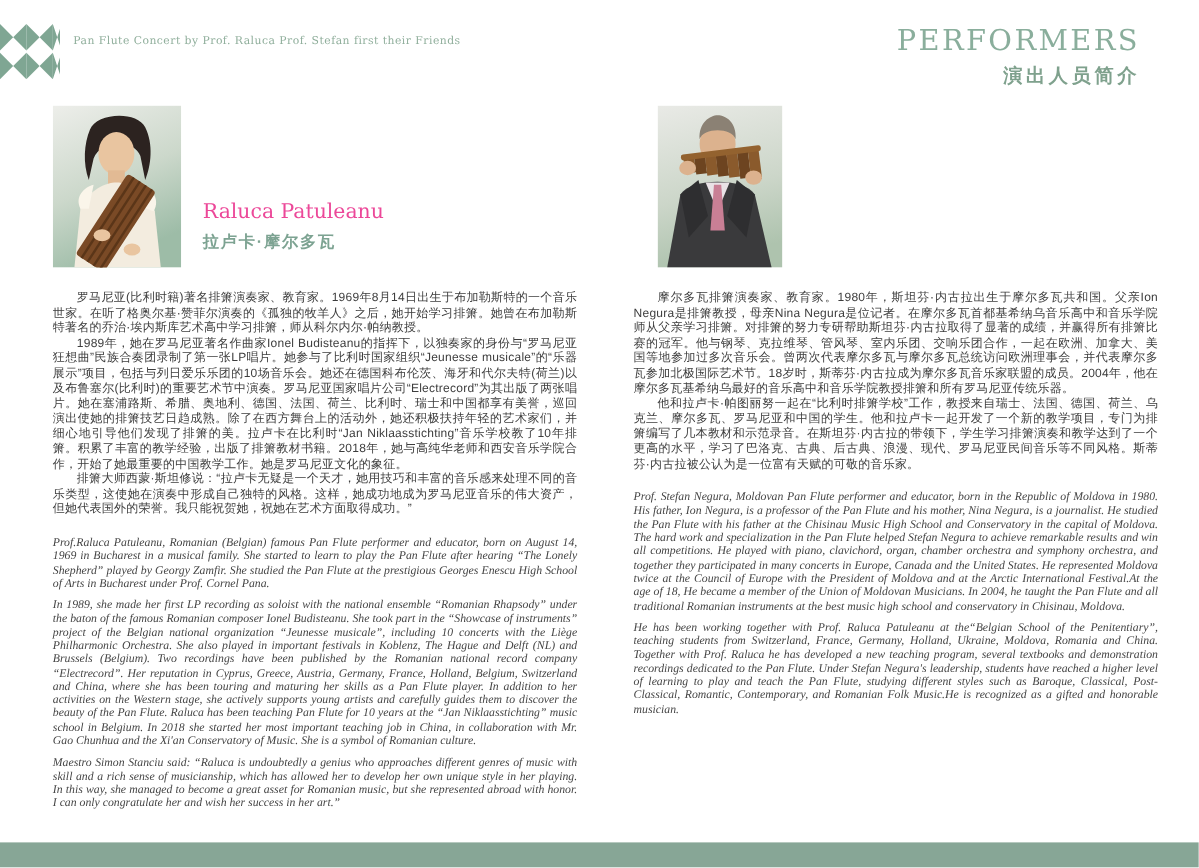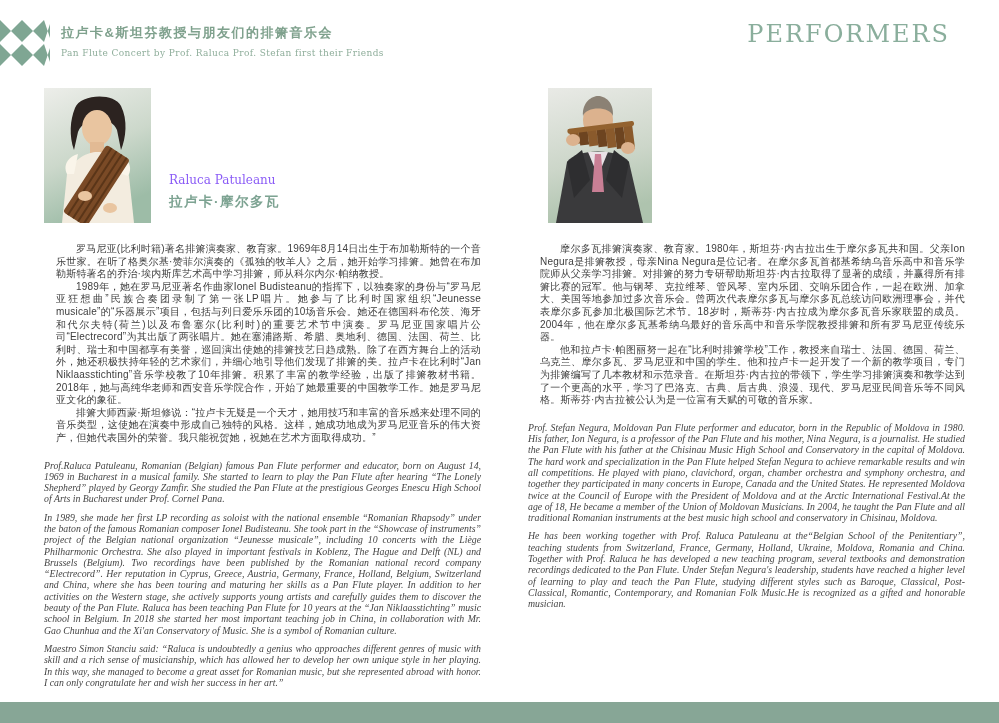--- a/index.html
+++ b/index.html
@@ -22,24 +22,24 @@
   .ph-zh{color:#7fa18d;font-size:16px;font-weight:bold;letter-spacing:3px;margin-top:5px;}
 
   
   .col{position:absolute;top:88px;width:437px;}
   .col-left{left:44px;}
   .col-right{left:528px;}
   .profile{display:flex;align-items:flex-end;height:135px;}
   .photo{width:107px;height:135px;flex:0 0 auto;display:block;}
   .col-right .photo{margin-left:20px;width:104px;}
   .names{margin-left:18px;padding-bottom:12px;}
-  .name-en{font-family:"DejaVu Serif","Liberation Serif",serif;color:#8b5cf6;font-size:12px;}
+  .name-en{font-family:"DejaVu Serif","Liberation Serif",serif;color:#ec4899;font-size:17px;}
   .name-zh{color:#7da392;font-size:13.5px;font-weight:bold;letter-spacing:1.5px;margin-top:6px;}
 
-  .bio-zh{margin-top:20px;margin-left:12px;}
+  .bio-zh{margin-top:20px;}
   .bio-zh p{margin:0;font-size:10px;line-height:12.6px;color:#3d3d3d;
             text-align:justify;text-indent:2em;letter-spacing:0.2px;}
   .bio-en{margin-top:15px;font-style:italic;}
   .bio-en p{margin:0 0 7px 0;font-family:"Liberation Serif",serif;font-size:9.8px;
             line-height:11.3px;color:#454545;text-align:justify;}
 
   
   .footer-bar{position:absolute;left:0;right:0;bottom:0;height:21px;background:#87a696;}
 </style>
 </head>
@@ -56,27 +56,27 @@
         <polygon points="44,0 44,22 33,11"></polygon>
         <polygon points="44,0 44,22 50,4 50,18"></polygon>
         <polygon points="0,24 0,46 11,35"></polygon>
         <polygon points="22,24 22,46 11,35"></polygon>
         <polygon points="22,24 22,46 33,35"></polygon>
         <polygon points="44,24 44,46 33,35"></polygon>
         <polygon points="44,24 44,46 50,28 50,42"></polygon>
       </g>
     </svg>
     <div class="brand">
-      <div class="brand-zh">拉卢卡&amp;斯坦芬教授与朋友们的排箫音乐会</div>
       <div class="brand-en">Pan Flute Concert by Prof. Raluca Prof. Stefan first their Friends</div>
     </div>
   </div>
 
   <div class="page-heading">
     <div class="ph-en">PERFORMERS</div>
+    <div class="ph-zh">演出人员简介</div>
   </div>
 
   <div class="col col-left">
     <div class="profile">
       <svg class="photo" viewBox="0 0 107 135" aria-hidden="true">
         <defs>
           <linearGradient id="bg1" x1="0" y1="0" x2="0.35" y2="1">
             <stop offset="0" stop-color="#edeeea"></stop>
             <stop offset="0.55" stop-color="#ccd8cb"></stop>
             <stop offset="1" stop-color="#9dbca7"></stop>

